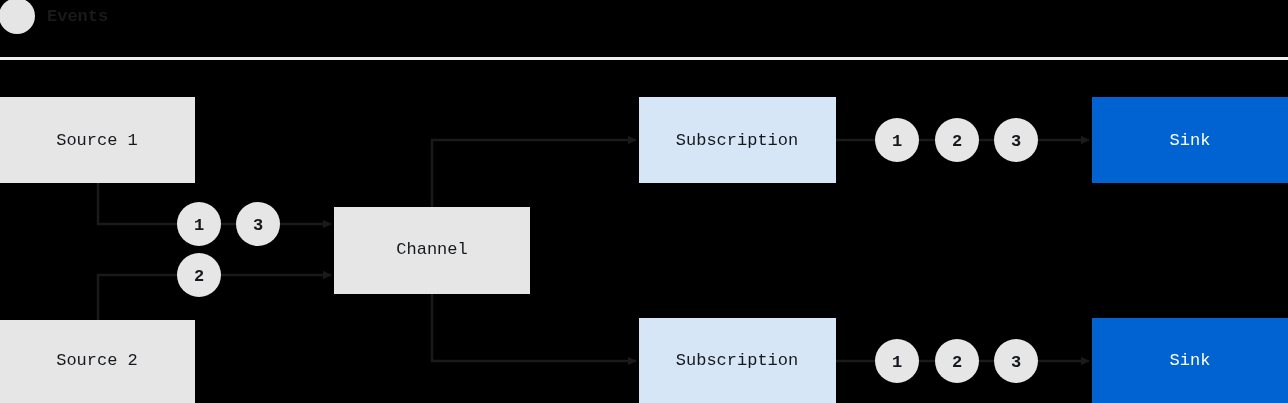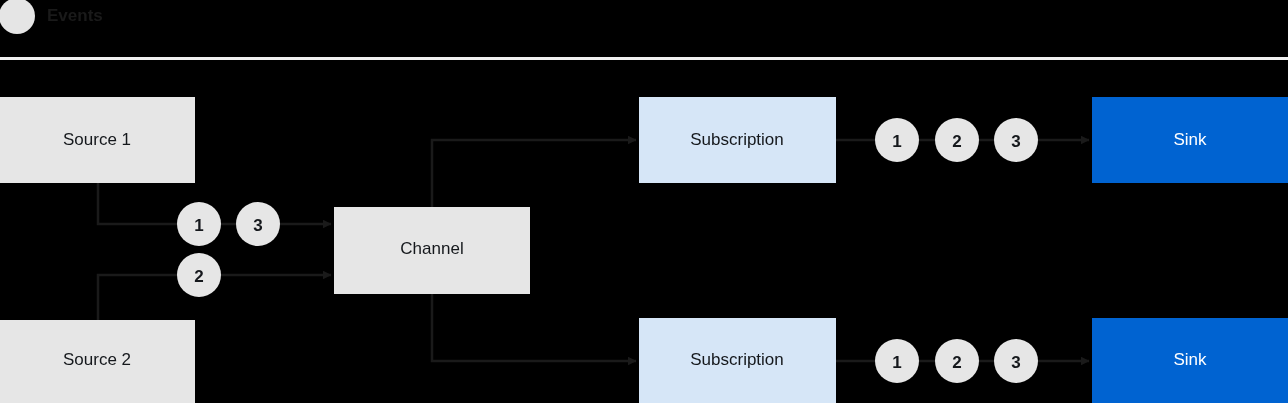--- a/index.html
+++ b/index.html
@@ -9,20 +9,21 @@
   }
   body {
     font-family: "Liberation Sans", sans-serif;
   }
   #diagram-root {
     position: relative;
     width: 1288px;
     height: 403px;
     background: #000000;
     overflow: hidden;
+    font-family: Liberation Mono, monospace;
   }
   #diagram-svg {
     position: absolute;
     left: 0;
     top: 0;
     width: 1288px;
     height: 403px;
     display: block;
   }
   .legend-label {

